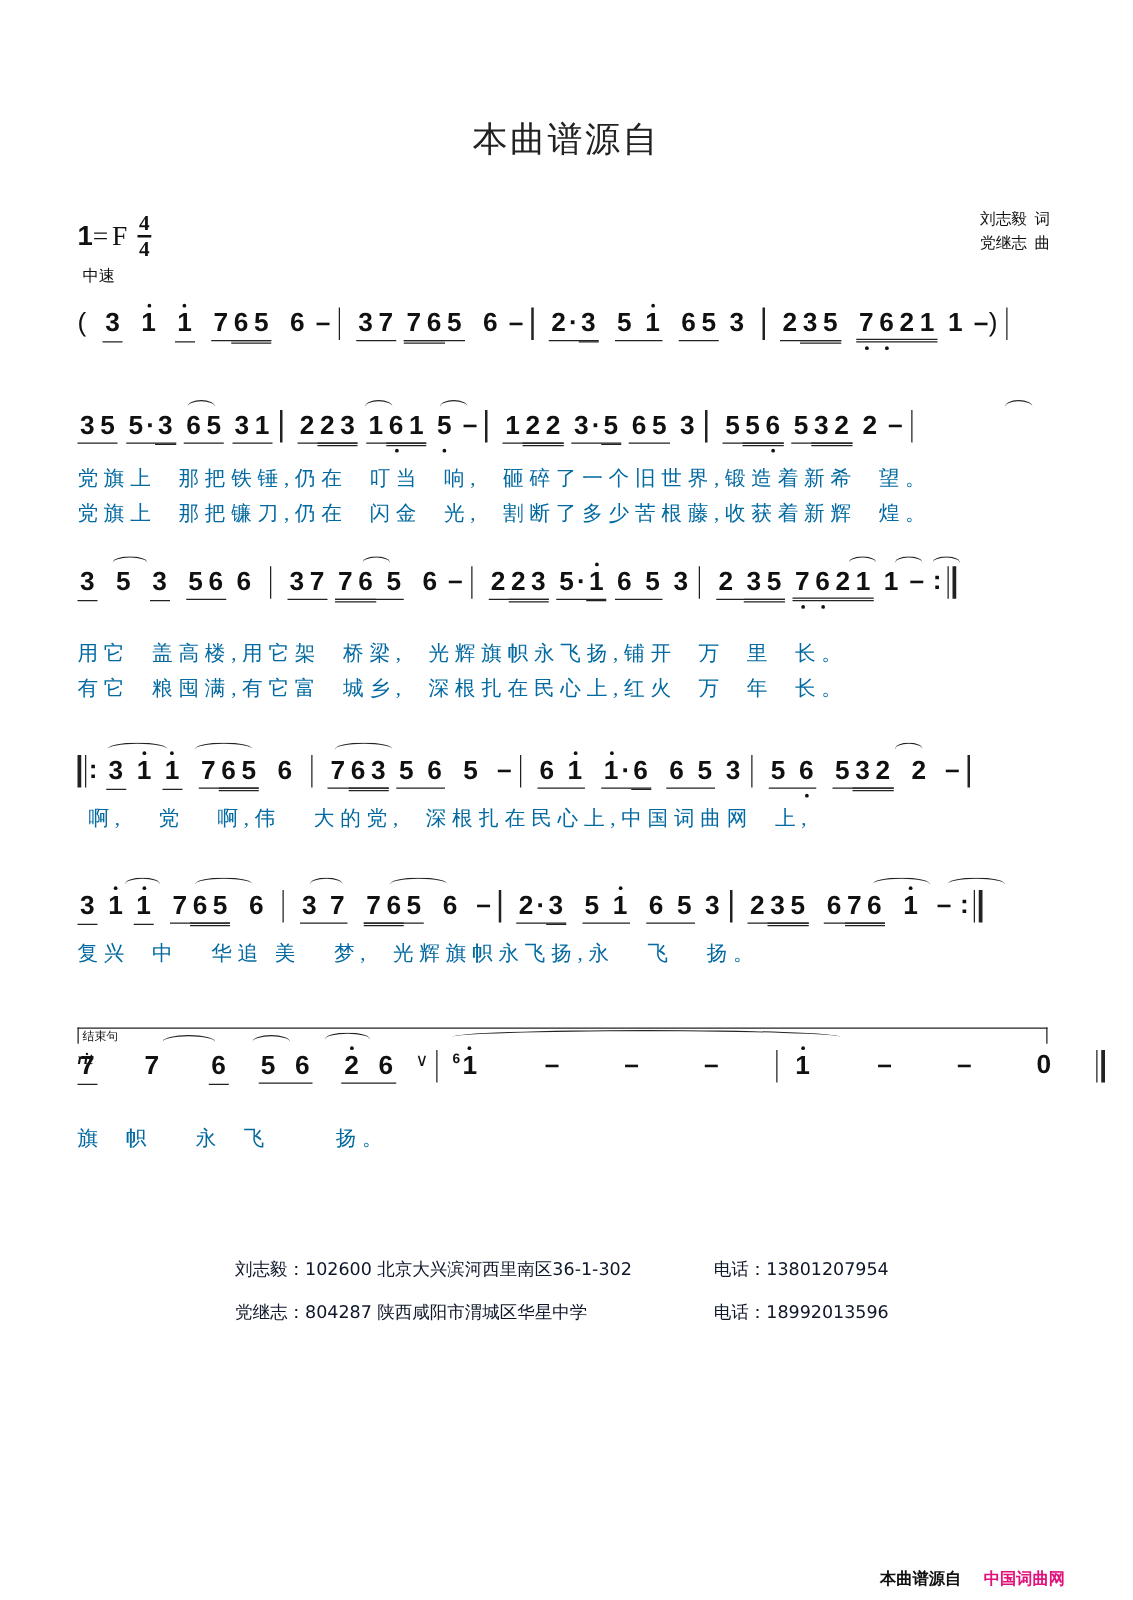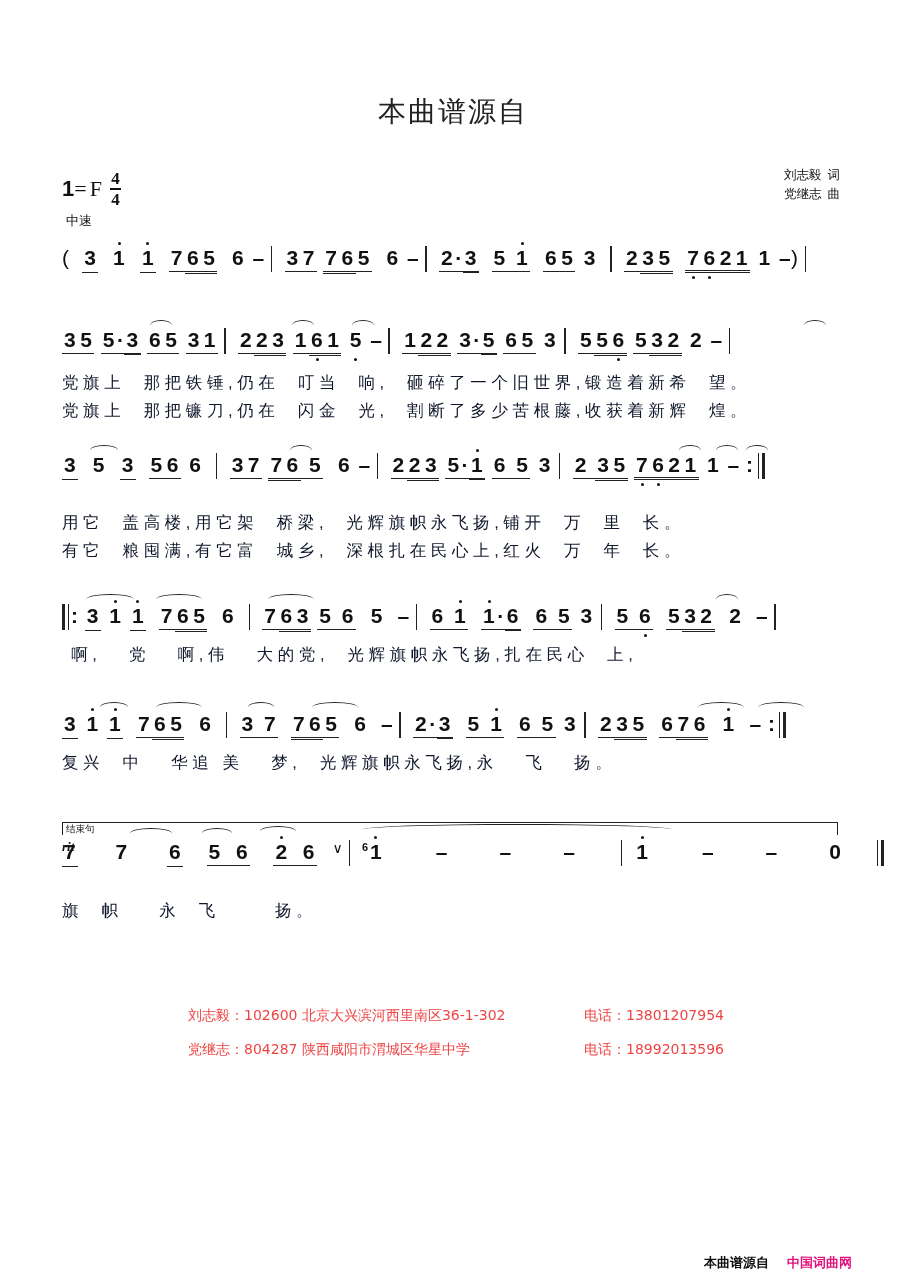--- a/index.html
+++ b/index.html
@@ -8,37 +8,37 @@
   .key { position:absolute; left:62px; top:170px; font-family:"Liberation Serif", serif; font-size:22px; display:flex; align-items:center; }
   .key .one { font-family:"Liberation Sans", sans-serif; font-weight:bold; font-size:22px; }
   .timesig { display:inline-flex; flex-direction:column; align-items:center; margin-left:8px; font-family:"Liberation Serif", serif; font-weight:bold; font-size:17px; line-height:17px; }
   .timesig .bar { width:11px; height:1.5px; background:#111; margin:1px 0; }
   .tempo { position:absolute; left:66px; top:212px; font-size:13px; }
   .credits { position:absolute; right:66px; top:165px; font-family:"DejaVu Serif", serif; font-size:12.5px; line-height:19px; text-align:left; }
   .credits span.role { margin-left:6px; }
 
   .sysrow { position:absolute; left:62px; width:780px; height:36px; }
   .notes { position:absolute; left:0; top:0; white-space:nowrap; font-family:"Liberation Sans", sans-serif; font-weight:bold; font-size:21px; letter-spacing:0.5px; }
-  .lyr { position:absolute; left:62px; font-family:Liberation Sans, sans-serif; font-size:16.5px; letter-spacing:4.6px; white-space:pre; color:#0f172a; }
+  .lyr { position:absolute; left:62px; font-family:Liberation Serif, serif; font-size:16.5px; letter-spacing:4.6px; white-space:pre; color:#0369a1; }
 
   .n { display:inline-block; position:relative; padding:0 2px; }
   .u1 { border-bottom:1.5px solid #222; padding-bottom:2px; }
   .u2 { border-bottom:3.5px double #222; padding-bottom:1px; }
   .hd::before { content:""; position:absolute; left:50%; top:-4px; width:3px; height:3px; margin-left:-1.5px; background:#111; border-radius:50%; }
   .ld::after { content:""; position:absolute; left:50%; bottom:-9px; width:3px; height:3px; margin-left:-1.5px; background:#111; border-radius:50%; }
   .bl { display:inline-block; width:1.5px; height:26px; background:#222; vertical-align:middle; margin:0 6px; }
   .dbl { display:inline-block; width:2px; height:26px; border-left:1.5px solid #222; border-right:3.5px solid #222; vertical-align:middle; margin-left:4px; width:3px;}
   .slur { position:absolute; height:10px; border-top:1.5px solid #222; border-radius:50% 50% 0 0; }
 
   .ending-box { position:absolute; left:62px; top:822px; width:774px; height:12px; border-top:1.5px solid #222; border-left:1.5px solid #222; border-right:1.5px solid #222; }
   .ending-label { position:absolute; left:66px; top:823px; font-size:9.5px; }
   .rit { position:absolute; left:62px; top:839px; font-family:"Liberation Serif", serif; font-style:italic; font-weight:bold; font-size:13px; }
 
-  .contact { position:absolute; left:188px; font-size:14px; color:#ef4444; font-family:"DejaVu Sans", sans-serif; }
-  .contact .phone { position:absolute; left:396px; white-space:nowrap; }
+  .contact { position:absolute; left:188px; font-size:14px; color:#0f172a; font-family:"DejaVu Sans", sans-serif; }
+  .contact .phone { position:absolute; left:383px; white-space:nowrap; }
   .source { position:absolute; top:1254px; left:704px; font-size:13px; font-weight:bold; }
   .source .site { color:#e2117c; margin-left:18px; }
 </style>
 </head>
 <body>
 
 <div class="title">本曲谱源自</div>
 
 <div class="key">
   <span class="one">1</span>
@@ -136,21 +136,21 @@
     <span class="u1"><span class="n">5</span>&nbsp;<span class="n">6</span></span>&nbsp;
     <span class="n">5</span>&nbsp; –<span class="bl"></span>
     <span class="u1"><span class="n">6</span>&nbsp;<span class="n hd">1</span></span>&nbsp;
     <span class="u1"><span class="n hd">1</span>·<span class="n u1">6</span></span>&nbsp;
     <span class="u1"><span class="n">6</span>&nbsp;<span class="n">5</span></span>&nbsp;<span class="n">3</span><span class="bl"></span>
     <span class="u1"><span class="n">5</span>&nbsp;<span class="n ld">6</span></span>&nbsp;
     <span class="u1"><span class="n">5</span><span class="u2" style="display:inline-block"><span class="n">3</span><span class="n">2</span></span></span>
     &nbsp;<span class="n">2</span>&nbsp; –<span class="bl"></span>
   </div>
 </div>
-<div class="lyr" style="top:644px;"> 啊,   党   啊,伟   大的党,  光辉旗帜永飞扬,扎在民心  上,</div>
+<div class="lyr" style="top:644px;"> 啊,   党   啊,伟   大的党,  深根扎在民心上,中国词曲网  上,</div>
 
 <div class="sysrow" style="top:712px;">
   <div class="slur" style="left:38px; top:-10px; width:28px;"></div>
   <div class="slur" style="left:94px; top:-10px; width:46px;"></div>
   <div class="slur" style="left:186px; top:-10px; width:26px;"></div>
   <div class="slur" style="left:250px; top:-10px; width:46px;"></div>
   <div class="slur" style="left:636px; top:-10px; width:46px;"></div>
   <div class="slur" style="left:696px; top:-10px; width:46px;"></div>
   <div class="notes">
     <span class="n u1">3</span>&nbsp;<span class="n hd">1</span>&nbsp;<span class="n hd u1">1</span>&nbsp;

